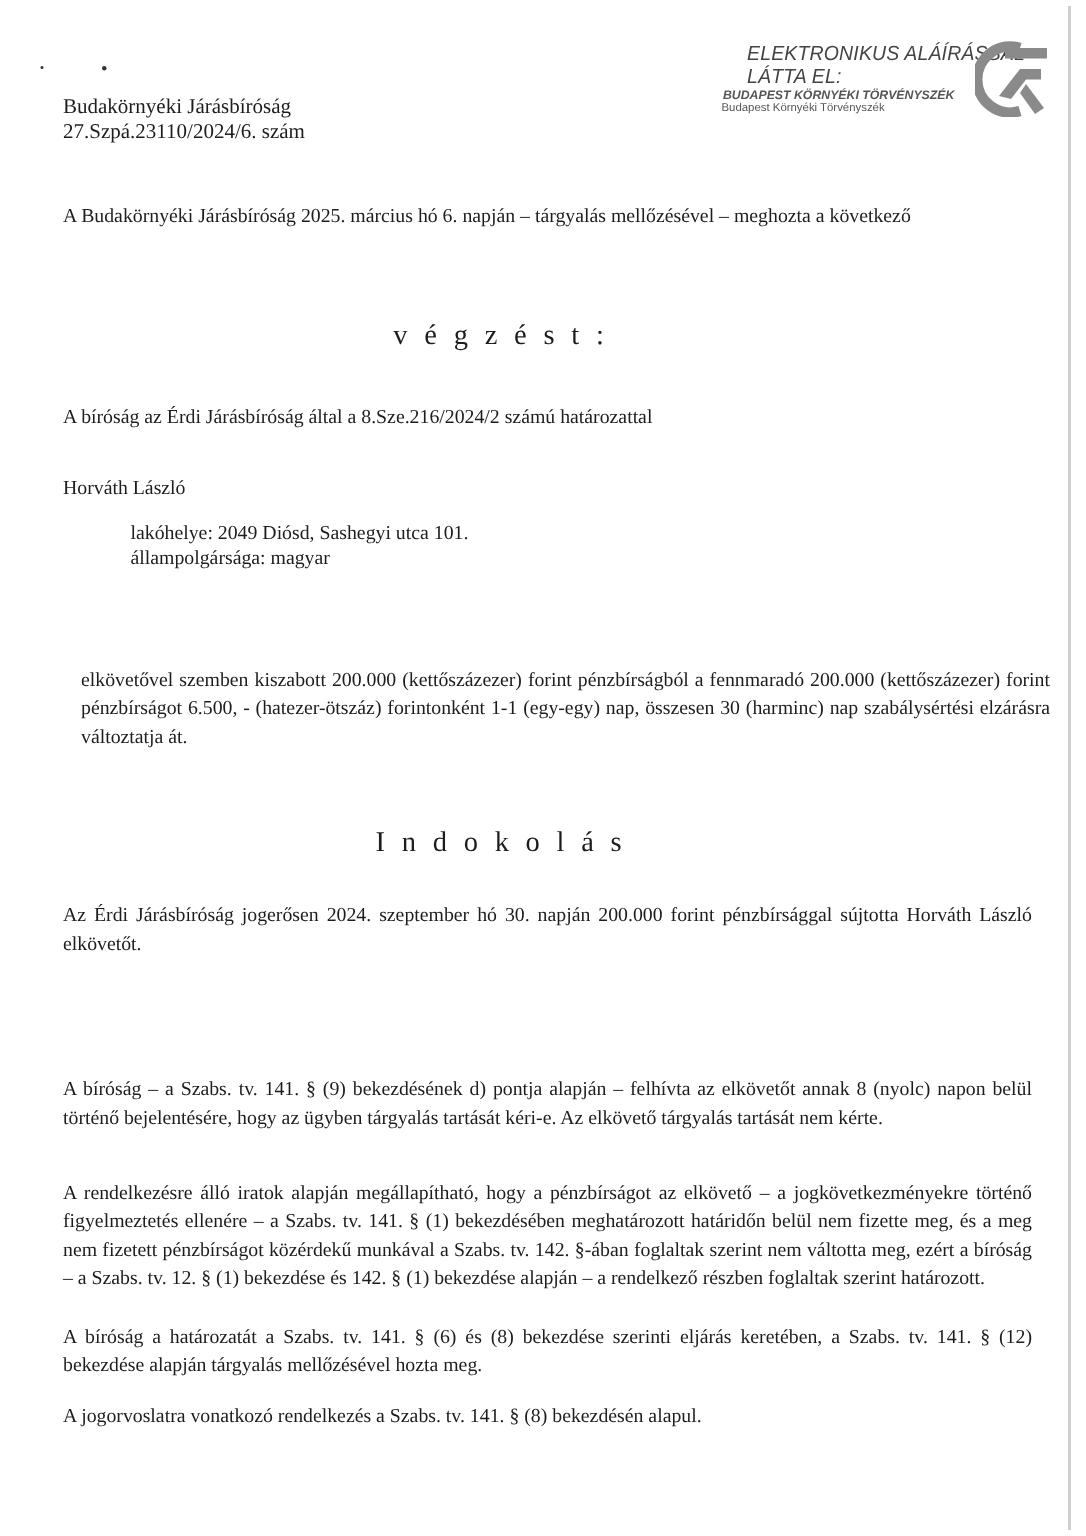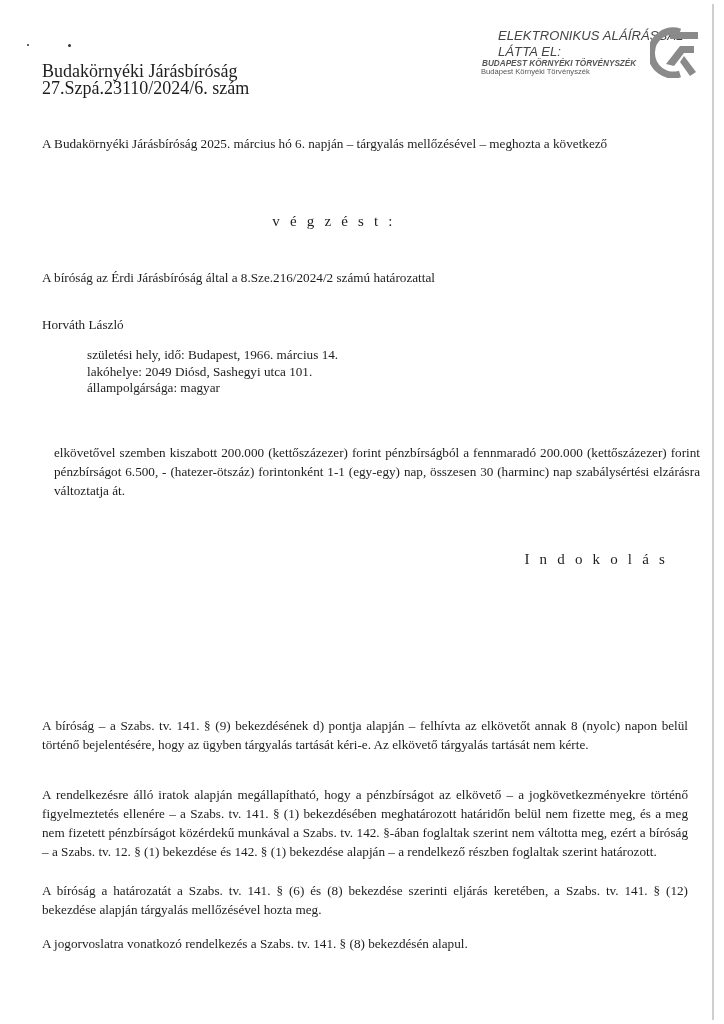--- a/index.html
+++ b/index.html
@@ -1,32 +1,32 @@
 <!DOCTYPE html>
 <html><head>
 <meta charset="utf-8">
 <style>
   html, body { margin: 0; padding: 0; background: #ffffff; }
   body { width: 724px; height: 1024px; position: relative; overflow: hidden;
          font-family: "Liberation Serif", "DejaVu Serif", serif; color: #1d1d1d; }
   .page { position: absolute; left: 0; top: 0; width: 724px; height: 1024px; }
   .right-rule { position: absolute; left: 712px; top: 4px; width: 2px; height: 1016px; background: #cfcfcf; }
   .speck { position: absolute; background: #333; border-radius: 50%; }
-  .header-left { position: absolute; left: 42px; top: 63px; font-size: 18px; line-height: 17px; }
+  .header-left { position: absolute; left: 42px; top: 63px; font-size: 14px; line-height: 17px; }
   .stamp { position: absolute; left: 474px; top: 22px; width: 232px; height: 60px; }
   .stamp-title { position: absolute; left: 24px; top: 6px; font-family: "Liberation Sans", sans-serif;
                  font-style: italic; font-size: 13px; letter-spacing: 0.1px; color: #444; transform: scaleY(1.05); }
   .stamp-court { position: absolute; left: 8px; top: 37px; font-family: "Liberation Sans", sans-serif;
                  font-style: italic; font-weight: bold; font-size: 8.2px; color: #555; }
   .stamp-court-sub { position: absolute; left: 7px; top: 45px; font-family: "Liberation Sans", sans-serif;
                      font-size: 7.6px; color: #555; }
   .stamp-logo { position: absolute; left: 176px; top: 4px; width: 50px; height: 52px; }
   .para { position: absolute; left: 42px; width: 646px; font-size: 13.2px; line-height: 19px;
           text-align: justify; }
-  .center { position: absolute; left: 0; width: 668px; text-align: center; font-size: 15px; letter-spacing: 3.2px; }
+  .center { position: absolute; left: 0; width: 668px; text-align: center; font-size: 19px; letter-spacing: 3.2px; }
   .details { position: absolute; left: 87px; top: 347px; font-size: 13.2px; line-height: 16.5px; }
   .details div { white-space: nowrap; }
 </style>
 </head>
 <body>
 
 <div class="page">
   <div class="right-rule"></div>
   <div class="speck" style="left:27px;top:44px;width:2px;height:2px;"></div>
   <div class="speck" style="left:68px;top:44px;width:3px;height:3px;"></div>
@@ -50,27 +50,27 @@
 
   <p class="para" style="top:134px;margin:0;">A Budakörnyéki Járásbíróság 2025. március hó 6. napján – tárgyalás mellőzésével – meghozta a következő</p>
 
   <div class="center" style="top:213px;">v é g z é s t :</div>
 
   <p class="para" style="top:268px;margin:0;">A bíróság az Érdi Járásbíróság által a 8.Sze.216/2024/2 számú határozattal</p>
 
   <p class="para" style="top:315px;margin:0;">Horváth László</p>
 
   <div class="details">
-    <div>születési hely, idő: Budapest, 1966. március 14.</div>
     <div>lakóhelye: 2049 Diósd, Sashegyi utca 101.</div>
     <div>állampolgársága: magyar</div>
   </div>
 
   <p class="para" style="top:431px;margin:12px;">elkövetővel szemben kiszabott 200.000 (kettőszázezer) forint pénzbírságból a fennmaradó 200.000 (kettőszázezer) forint pénzbírságot 6.500, - (hatezer-ötszáz) forintonként 1-1 (egy-egy) nap, összesen 30 (harminc) nap szabálysértési elzárásra változtatja át.</p>
 
 
-  <div class="center" style="top:551px;text-align:right;">I n d o k o l á s</div>
+  <div class="center" style="top:551px;">I n d o k o l á s</div>
 
+  <p class="para" style="top:600px;margin:0;">Az Érdi Járásbíróság jogerősen 2024. szeptember hó 30. napján 200.000 forint pénzbírsággal sújtotta Horváth László elkövetőt.</p>
   <p class="para" style="top:716px;margin:0;">A bíróság – a Szabs. tv. 141. § (9) bekezdésének d) pontja alapján – felhívta az elkövetőt annak 8 (nyolc) napon belül történő bejelentésére, hogy az ügyben tárgyalás tartását kéri-e. Az elkövető tárgyalás tartását nem kérte.</p>
   <p class="para" style="top:785px;margin:0;">A rendelkezésre álló iratok alapján megállapítható, hogy a pénzbírságot az elkövető – a jogkövetkezményekre történő figyelmeztetés ellenére – a Szabs. tv. 141. § (1) bekezdésében meghatározott határidőn belül nem fizette meg, és a meg nem fizetett pénzbírságot közérdekű munkával a Szabs. tv. 142. §-ában foglaltak szerint nem váltotta meg, ezért a bíróság – a Szabs. tv. 12. § (1) bekezdése és 142. § (1) bekezdése alapján – a rendelkező részben foglaltak szerint határozott.</p>
   <p class="para" style="top:881px;margin:0;">A bíróság a határozatát a Szabs. tv. 141. § (6) és (8) bekezdése szerinti eljárás keretében, a Szabs. tv. 141. § (12) bekezdése alapján tárgyalás mellőzésével hozta meg.</p>
   <p class="para" style="top:934px;margin:0;">A jogorvoslatra vonatkozó rendelkezés a Szabs. tv. 141. § (8) bekezdésén alapul.</p>
 </div>
 
 </body></html>

